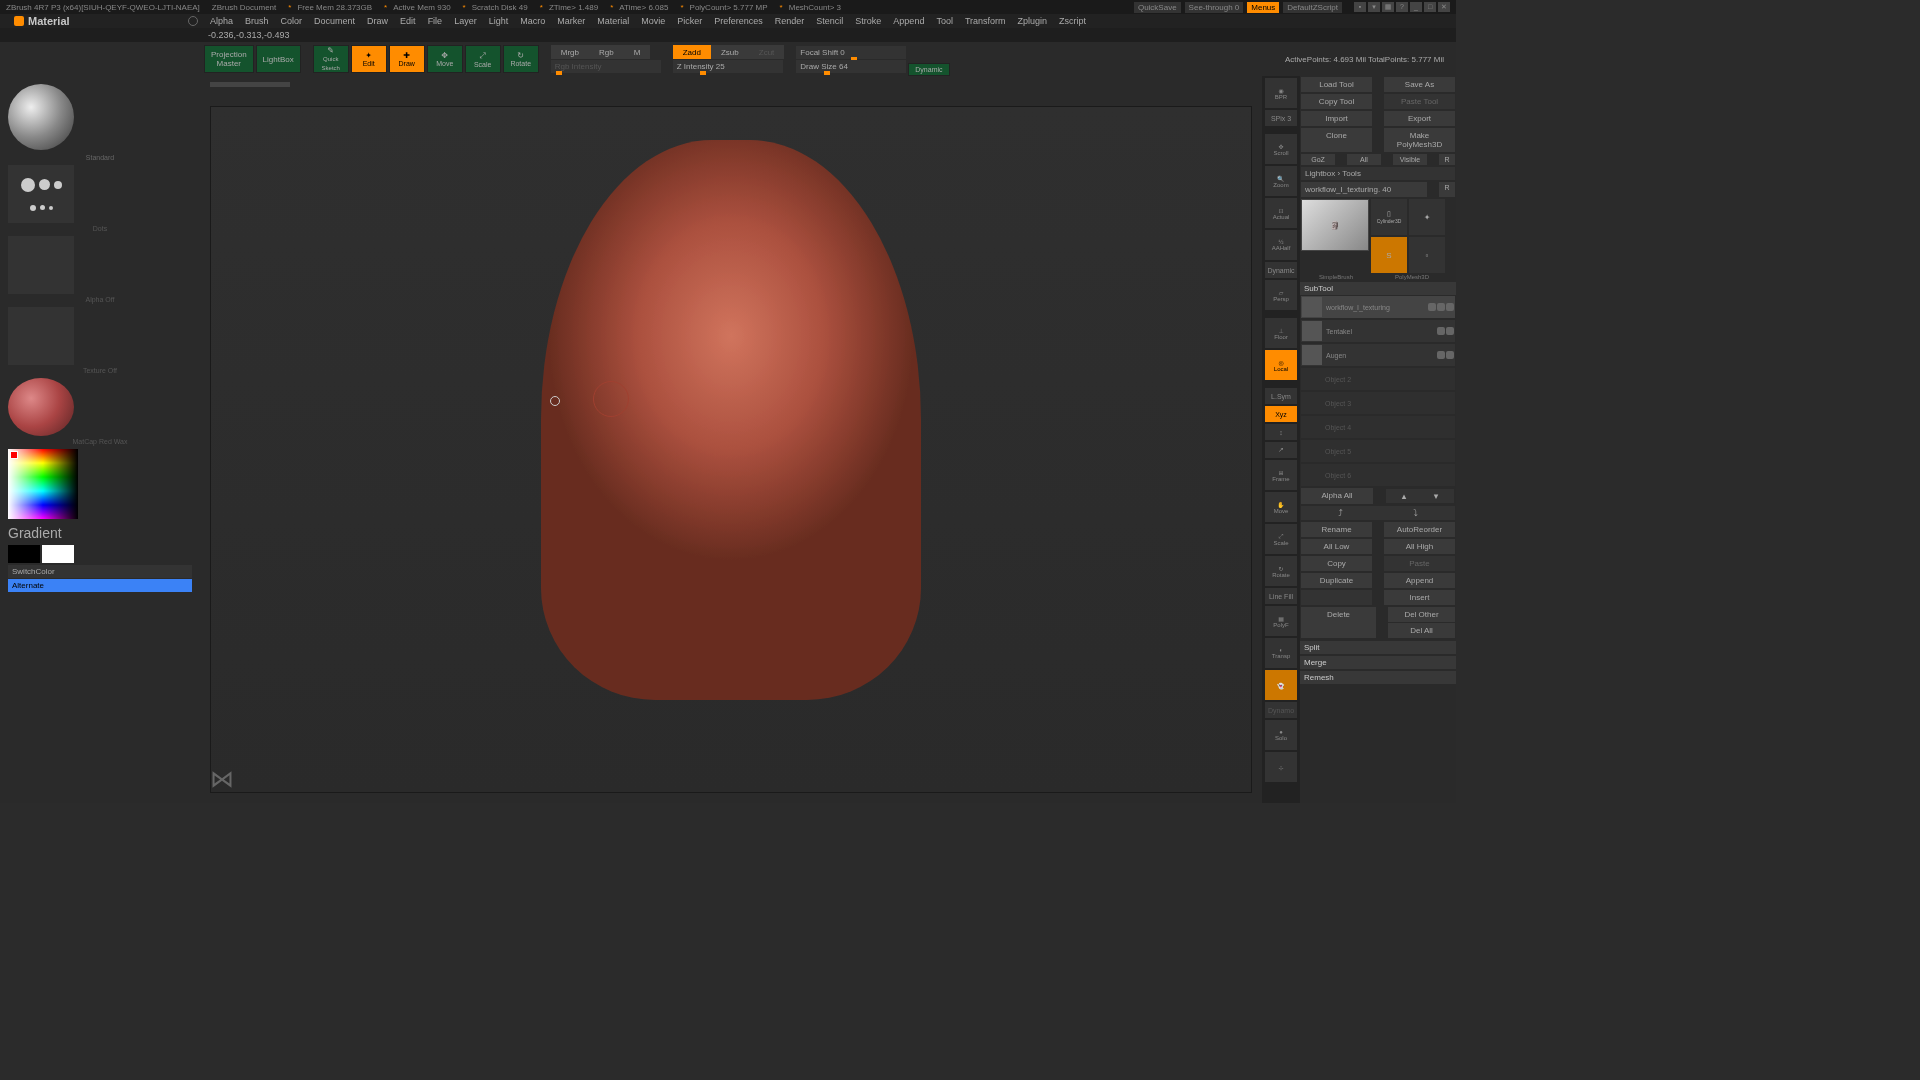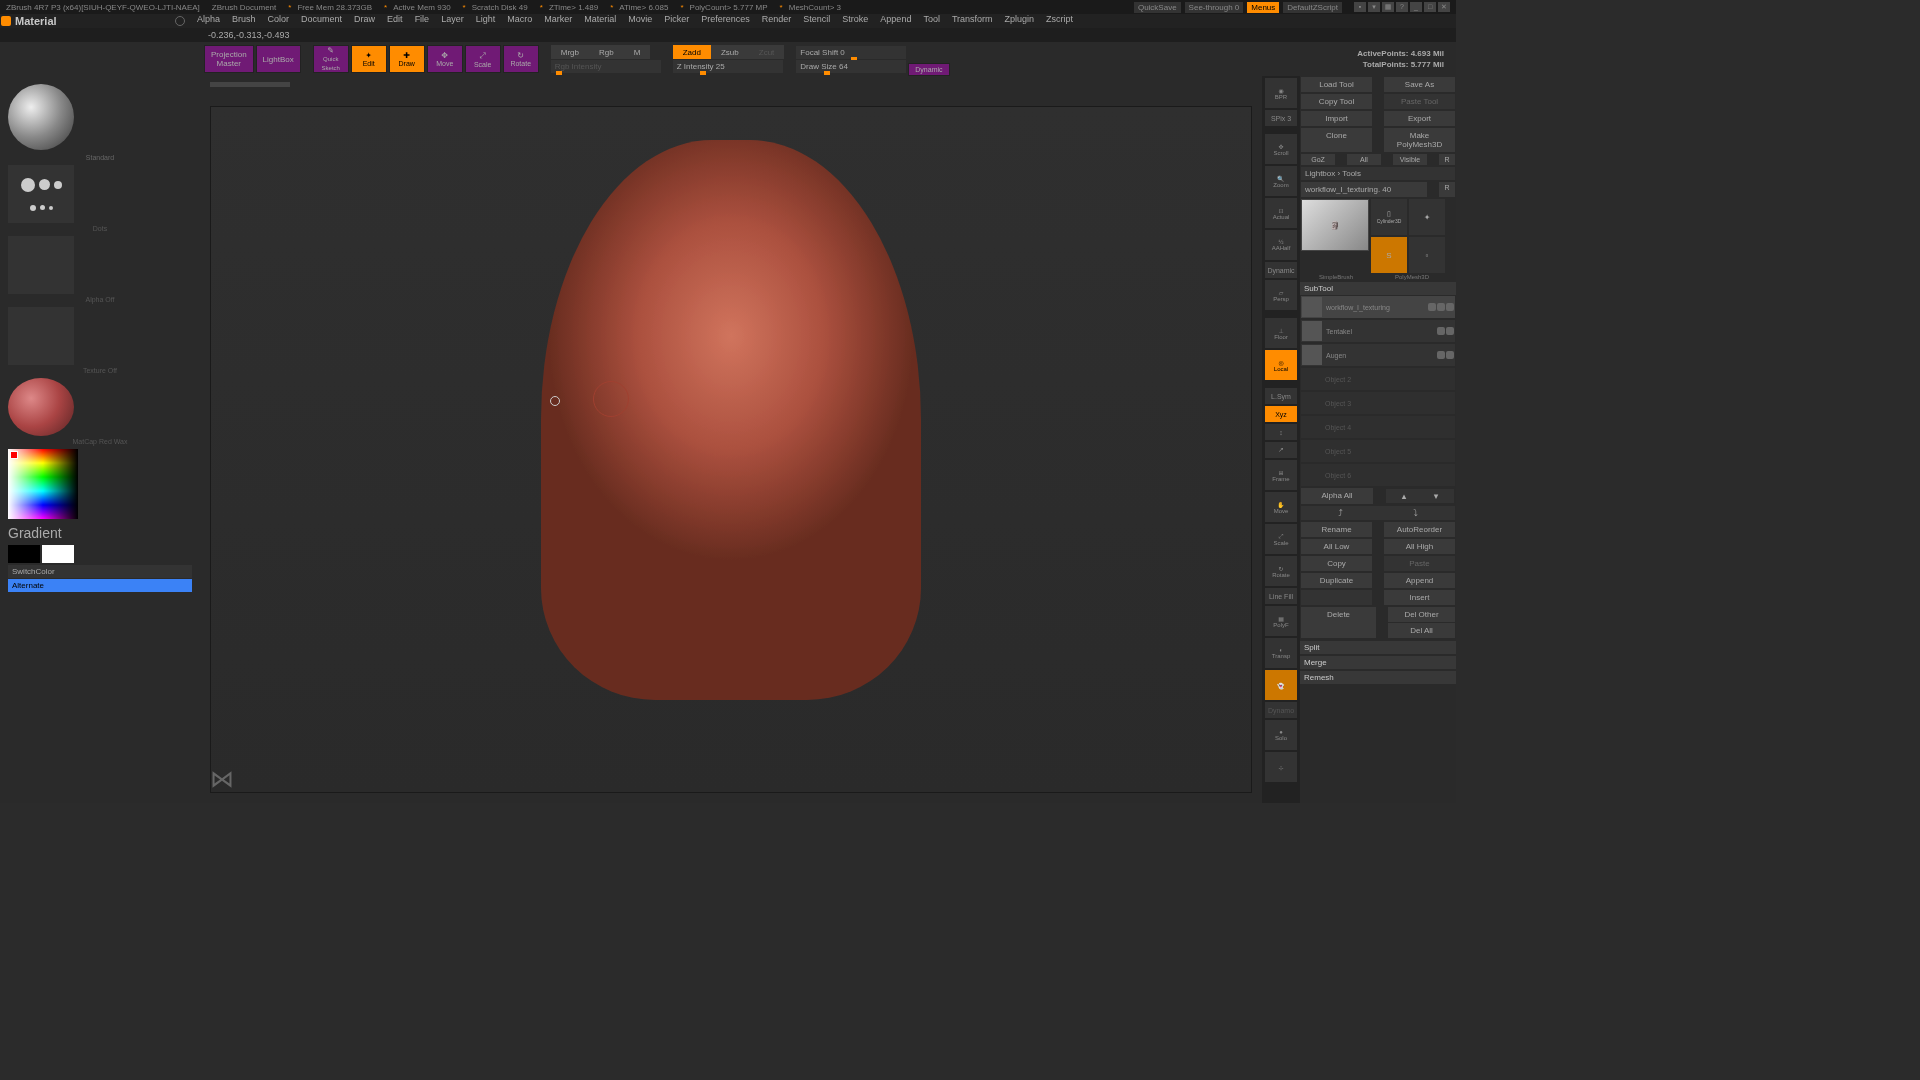--- a/index.html
+++ b/index.html
@@ -5,42 +5,42 @@
 * { margin: 0; padding: 0; box-sizing: border-box; font-family: Arial, sans-serif; user-select: none; }
 body { background: #2b2b2b; color: #aaa; width: 1456px; height: 816px; overflow: hidden; font-size: 9px; }
 .titlebar { height: 14px; background: #1a1a1a; display: flex; align-items: center; padding: 0 6px; font-size: 8px; color: #888; }
 .titlebar-item { margin-right: 12px; white-space: nowrap; }
 .titlebar-right { margin-left: auto; display: flex; gap: 4px; }
 .titlebar-right .btn { background: #333; padding: 1px 4px; font-size: 8px; }
 .titlebar-right .btn.orange { background: #ff8c00; color: #000; }
 .win-btns { display: flex; gap: 2px; margin-left: 8px; }
 .win-btns span { width: 12px; height: 10px; background: #444; display: flex; align-items: center; justify-content: center; font-size: 7px; }
 
-.header2 { height: 14px; background: #222; display: flex; padding: 0 1px; }
+.header2 { height: 14px; background: #222; display: flex; align-items: center; padding: 0 14px; }
 .header2-left { width: 190px; font-size: 11px; color: #c8c8c8; font-weight: bold; display: flex; align-items: center; }
 .header2-left .cube { width: 10px; height: 10px; background: #ff8c00; margin-right: 4px; border-radius: 2px; }
 .header2-left .refresh { margin-left: auto; margin-right: 6px; width: 10px; height: 10px; border: 1px solid #666; border-radius: 50%; }
 .menu-items { display: flex; }
 .menu-items span { margin: 0 6px; }
 
 .coords { height: 14px; background: #1e1e1e; padding-left: 208px; font-size: 9px; color: #aaa; display: flex; align-items: center; }
 
 .toolbar { height: 34px; background: #2a2a2a; display: flex; align-items: center; padding: 0 6px; gap: 2px; }
 .tb-left { width: 196px; }
-.tb-btn { background: #701a75; padding: 3px 6px; font-size: 8px; text-align: center; border: 1px solid #222; display: flex; flex-direction: column; justify-content: center; height: 28px; }
+.tb-btn { background: #14532d; padding: 3px 6px; font-size: 8px; text-align: center; border: 1px solid #222; display: flex; flex-direction: column; justify-content: center; height: 28px; }
 .tb-btn.dbl { line-height: 9px; }
 .tb-btn.orange { background: #ff8c00; color: #000; }
 .tb-btn.icon { width: 36px; padding: 2px; }
 .tb-mode { display: flex; gap: 0; }
 .tb-mode span { background: #3a3a3a; padding: 3px 10px; font-size: 8px; height: 14px; display: flex; align-items: center; }
 .tb-mode span.active { background: #ff8c00; color: #000; }
 .tb-slider { display: flex; flex-direction: column; gap: 1px; }
 .tb-slider-row { background: #333; width: 110px; height: 13px; font-size: 8px; display: flex; align-items: center; padding: 0 4px; position: relative; }
 .tb-slider-row .handle { position: absolute; bottom: -2px; width: 6px; height: 4px; background: #ff8c00; }
-.tb-info { display: flex; flex-direction: column; gap: 2px; font-size: 8px; margin-left: auto; margin-right: 6px; font-weight: bold; }
+.tb-info { display: flex; gap: 2px; font-size: 8px; margin-left: auto; margin-right: 6px; }
 .tb-info div { text-align: right; }
 
 .main { display: flex; height: calc(100% - 89px); }
 .left-panel { width: 200px; background: #2a2a2a; padding: 4px; }
 .mat-preview { width: 66px; height: 66px; background: radial-gradient(circle at 35% 35%, #eee, #888, #333); border-radius: 50%; margin: 4px; }
 .mat-label { font-size: 7px; text-align: center; color: #666; }
 .dots-box { width: 66px; height: 58px; background: #333; margin: 4px; display: flex; flex-wrap: wrap; align-items: center; justify-content: center; gap: 4px; padding: 8px; }
 .dots-box .dot { width: 8px; height: 8px; background: #ccc; border-radius: 50%; }
 .slot { width: 66px; height: 58px; background: #333; margin: 4px; }
 .slot-label { font-size: 7px; text-align: center; color: #555; margin-top: -2px; }

